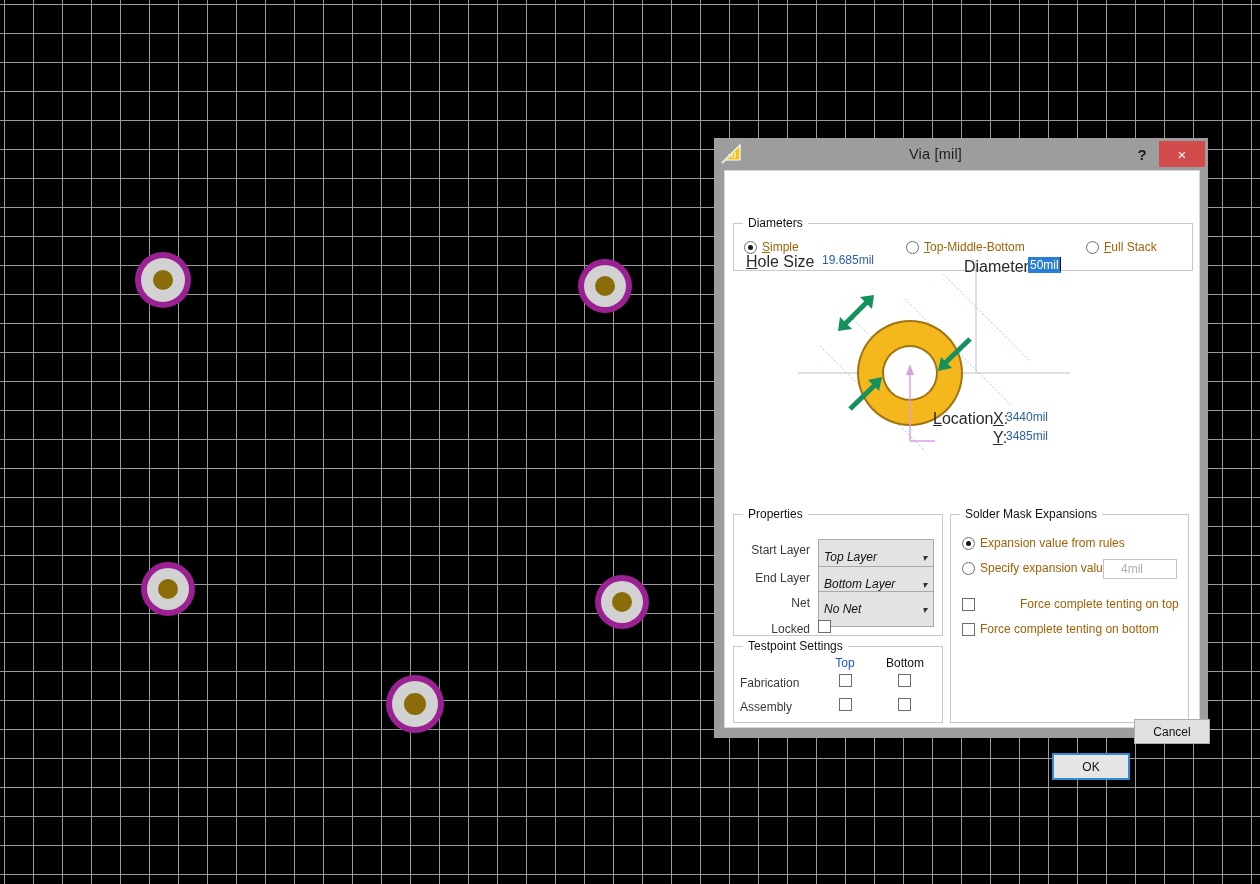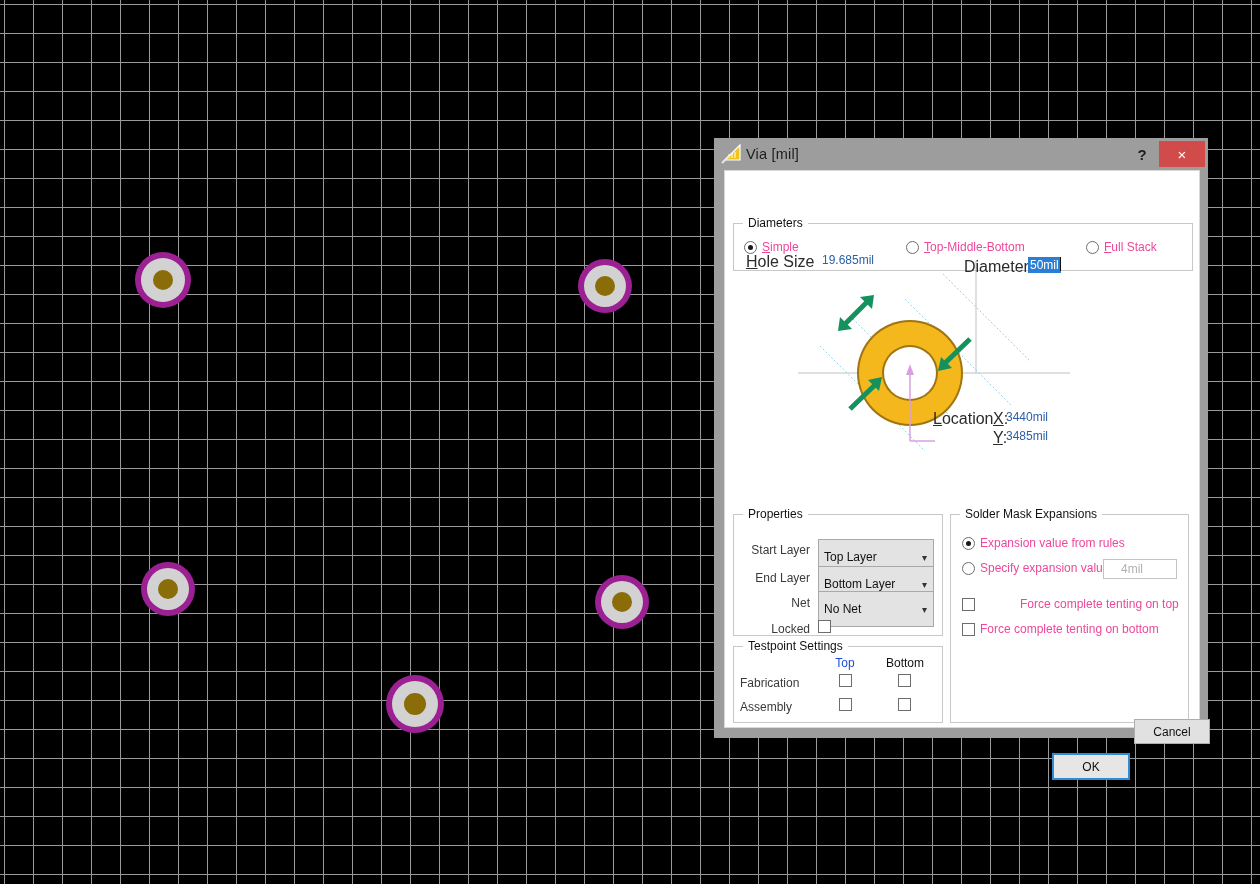--- a/index.html
+++ b/index.html
@@ -54,21 +54,21 @@
   }
   #titlebar {
     position: relative;
     height: 32px;
     background: #9d9d9d;
     display: flex;
     align-items: center;
   }
   #titlebar .ttl {
     flex: 1;
-    text-align: left;
+    text-align: center;
     font-size: 14.5px;
     color: #1d1d1d;
     letter-spacing: .2px;
   }
   #app-icon {
     width: 26px; height: 22px;
     margin-left: 6px;
     position: relative;
   }
   #help-btn {
@@ -127,21 +127,21 @@
     left: 3px; top: 3px;
     width: 5px; height: 5px;
     border-radius: 50%;
     background: #1a1a1a;
   }
   .cbox {
     width: 13px; height: 13px;
     border: 1px solid #6d6d6d;
     background: #fff;
   }
-  .rlabel { font-size: 12px; color: #ec4899; margin-left: 5px; vertical-align: middle;}
+  .rlabel { font-size: 12px; color: #a16207; margin-left: 5px; vertical-align: middle;}
   .ul { text-decoration: underline; }
 
   .opt { position: absolute; display: flex; align-items: center; cursor: default; }
 
   
   .flabel {
     position: absolute;
     font-size: 12px;
     color: #3a3a3a;
     text-align: right;
@@ -151,20 +151,21 @@
     height: 36px;
     background: #e3e3e3;
     border: 1px solid #a9a9a9;
     font-size: 12px;
     color: #111;
     display: flex;
     align-items: center;
     padding-left: 5px;
     box-sizing: border-box;
     cursor: default;
+    font-style: italic;
   }
   .combo .chev {
     position: absolute;
     right: 6px; top: 50%;
     transform: translateY(-50%);
     font-size: 10px;
     color: #333;
   }
   .textbox {
     position: absolute;

